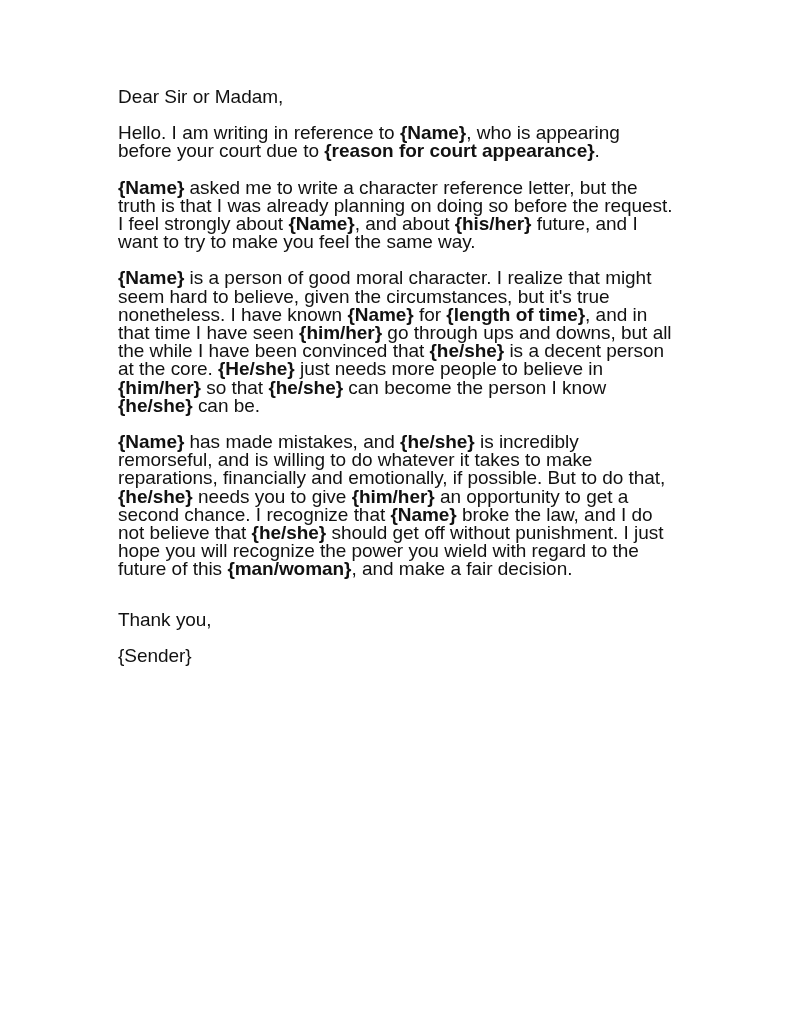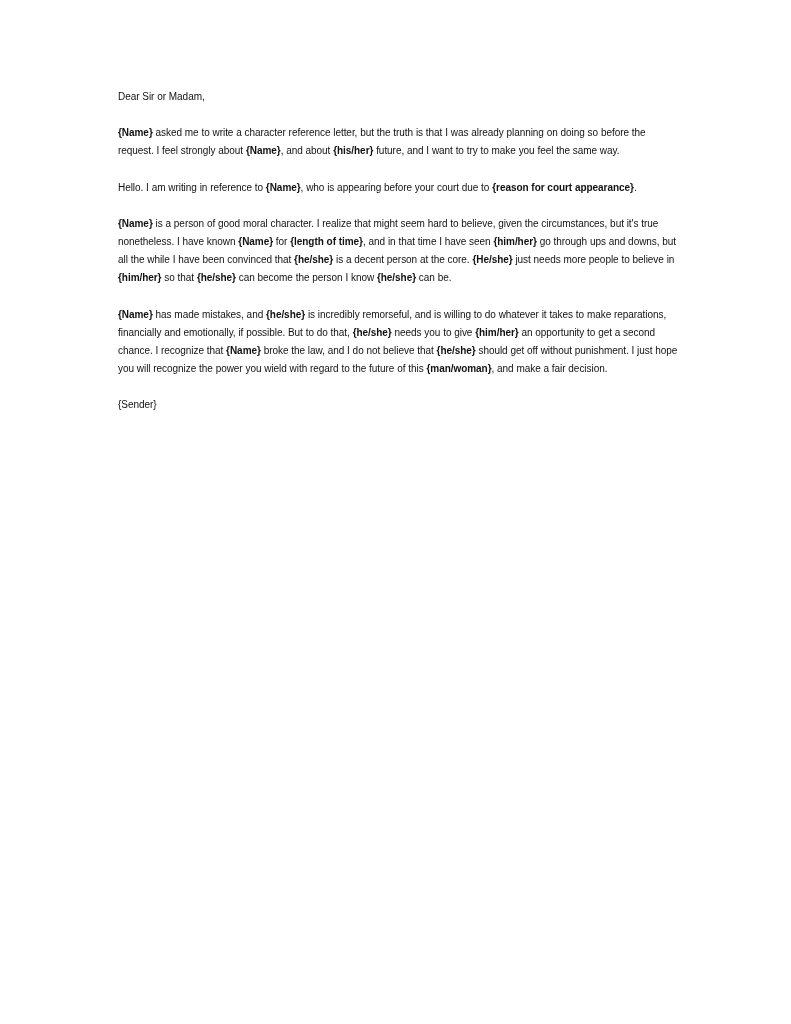--- a/index.html
+++ b/index.html
@@ -29,21 +29,21 @@
   #letter-body {
     position: absolute;
     left: 118px;
     top: 88px;
     width: 560px;
   }
 
   .letter-line,
   .letter-para {
     font-family: "Liberation Sans", sans-serif;
-    font-size: 10px;
+    font-size: 19px;
     line-height: 18.2px;
     color: #111111;
     letter-spacing: -0.05px;
     text-align: left;
     word-spacing: 0.1px;
   }
 
   .letter-para {
     margin: 0 0 18px 0;
   }
@@ -67,25 +67,26 @@
   }
 </style>
 </head>
 <body>
 
 <div id="page">
   <div id="letter-body">
 
     <p class="letter-line">Dear Sir or Madam,</p>
 
+    <p class="letter-para"><span>Hello. I am writing in reference to </span><span class="ph">{Name}</span><span>, who is appearing before your court due to </span><span class="ph">{reason for court appearance}</span><span>.</span></p>
+
     <p class="letter-para"><span class="ph">{Name}</span><span> asked me to write a character reference letter, but the truth is that I was already planning on doing so before the request. I feel strongly about </span><span class="ph">{Name}</span><span>, and about </span><span class="ph">{his/her}</span><span> future, and I want to try to make you feel the same way.</span></p>
-
-    <p class="letter-para"><span>Hello. I am writing in reference to </span><span class="ph">{Name}</span><span>, who is appearing before your court due to </span><span class="ph">{reason for court appearance}</span><span>.</span></p>
 
     <p class="letter-para"><span class="ph">{Name}</span><span> is a person of good moral character. I realize that might seem hard to believe, given the circumstances, but it's true nonetheless. I have known </span><span class="ph">{Name}</span><span> for </span><span class="ph">{length of time}</span><span>, and in that time I have seen </span><span class="ph">{him/her}</span><span> go through ups and downs, but all the while I have been convinced that </span><span class="ph">{he/she}</span><span> is a decent person at the core. </span><span class="ph">{He/she}</span><span> just needs more people to believe in </span><span class="ph">{him/her}</span><span> so that </span><span class="ph">{he/she}</span><span> can become the person I know </span><span class="ph">{he/she}</span><span> can be.</span></p>
 
     <p class="letter-para"><span class="ph">{Name}</span><span> has made mistakes, and </span><span class="ph">{he/she}</span><span> is incredibly remorseful, and is willing to do whatever it takes to make reparations, financially and emotionally, if possible. But to do that, </span><span class="ph">{he/she}</span><span> needs you to give </span><span class="ph">{him/her}</span><span> an opportunity to get a second chance. I recognize that </span><span class="ph">{Name}</span><span> broke the law, and I do not believe that </span><span class="ph">{he/she}</span><span> should get off without punishment. I just hope you will recognize the power you wield with regard to the future of this </span><span class="ph">{man/woman}</span><span>, and make a fair decision.</span></p>
 
+    <p class="letter-line gap-before-thanks">Thank you,</p>
 
     <p class="letter-line signature">{Sender}</p>
 
   </div>
 </div>
 
 </body></html>

